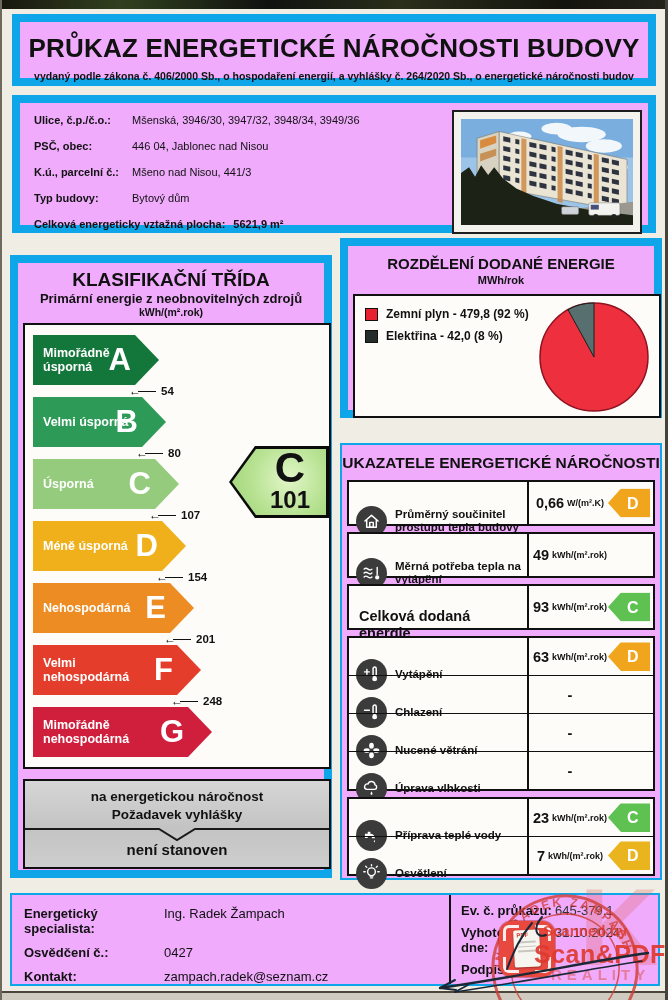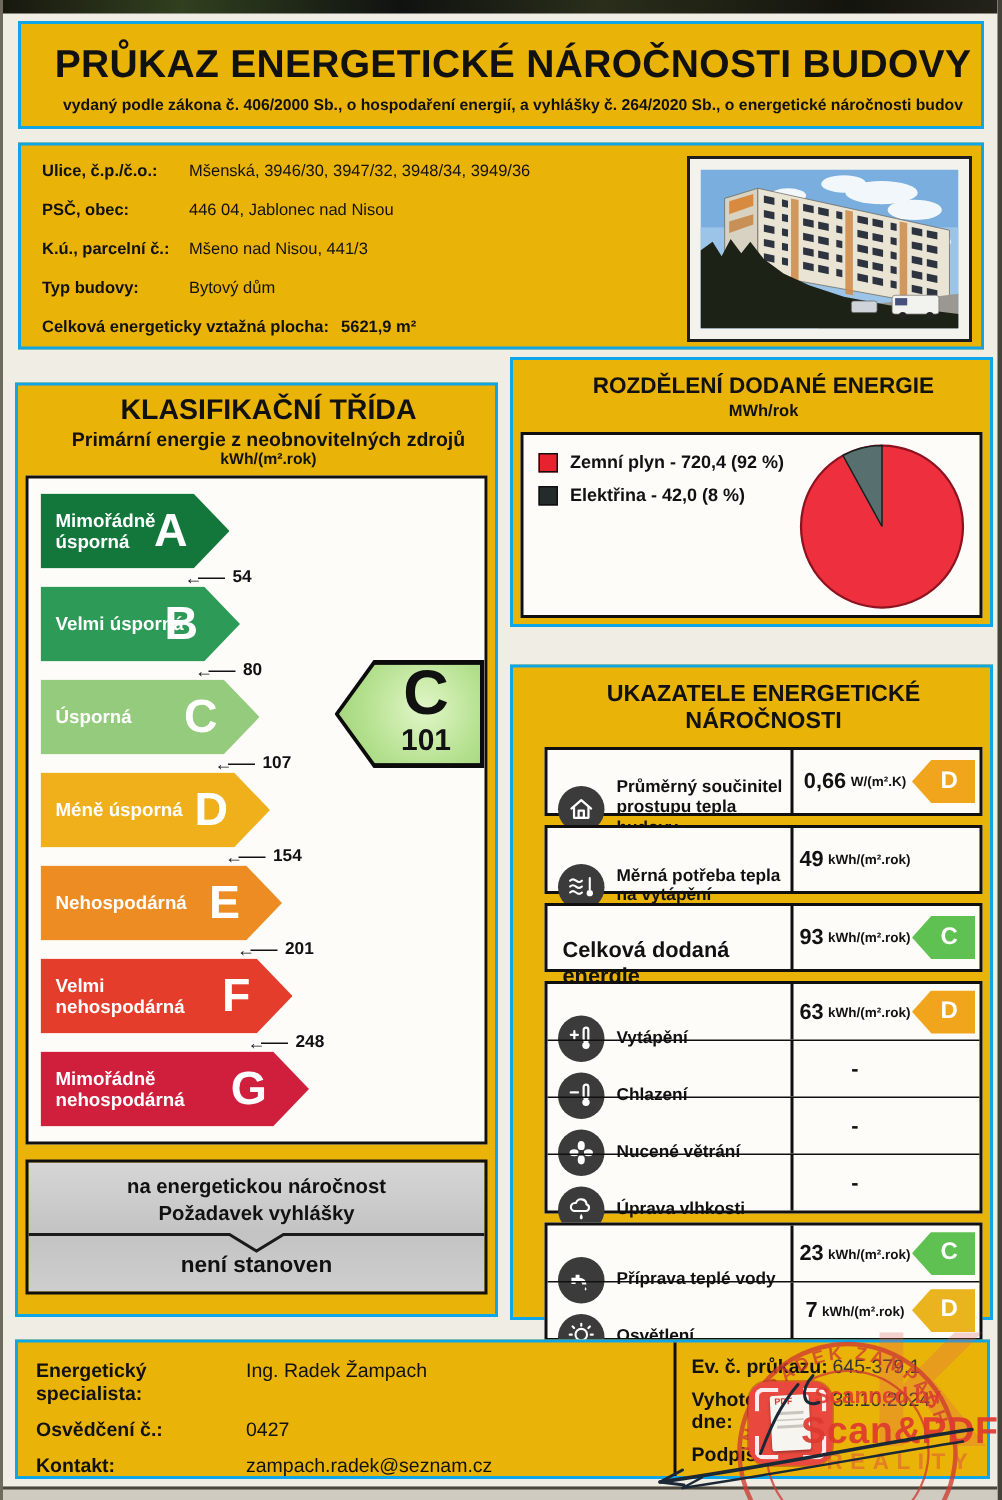--- a/index.html
+++ b/index.html
@@ -2,21 +2,21 @@
 <html><head>
 <meta charset="utf-8">
 <style>
   html,body{margin:0;padding:0;background:#b8b4aa;}
   .page{position:relative;width:668px;height:1000px;margin:0 auto;background:#efede4;
         font-family:"Liberation Sans",sans-serif;color:#111;overflow:hidden;
         border-left:2px solid #6e6a5e;border-right:3px solid #45423a;box-sizing:border-box;}
   .scan-top{position:absolute;top:0;left:0;right:0;height:9px;
         background:linear-gradient(90deg,#18180f,#31401f 18%,#101210 40%,#2a2e1a 60%,#14140e 85%,#23231a);}
   .scan-bottom{position:absolute;left:0;right:0;bottom:0;height:7px;background:#cfcbc0;border-top:2px solid #4a463c;}
-  .box{position:absolute;background:#eab308;border:2px solid #0ea5e9;box-sizing:border-box;padding-left:16px;}
+  .box{position:absolute;background:#f0abfc;border:8px solid #0ea5e9;box-sizing:border-box;}
 
   
   .header-box{left:10px;top:14px;width:644px;height:72px;text-align:center;}
   .doc-title{margin-top:11px;font-size:26px;font-weight:bold;letter-spacing:.2px;}
   .doc-subtitle{margin-top:6px;font-size:10.5px;font-weight:bold;}
 
   
   .info-box{left:10px;top:95px;width:644px;height:138px;}
   .info-rows{position:absolute;left:14px;top:11px;width:438px;}
   .info-row{display:flex;margin-bottom:14px;font-size:11px;align-items:baseline;}
@@ -42,21 +42,21 @@
   .tick .ar{font-size:12px;margin-right:-3px;line-height:1;}
   .tick .ln{display:inline-block;height:0;border-top:1.5px solid #111;width:18px;margin-right:5px;}
   .t0{margin-left:96px}.t1{margin-left:103px}.t2{margin-left:116px}
   .t3{margin-left:123px}.t4{margin-left:131px}.t5{margin-left:138px}
   .rating{position:absolute;left:204px;top:121px;width:100px;height:72px;}
   .rating .outer{position:absolute;inset:0;background:#0b0b0b;clip-path:polygon(0 50%,26px 0,100% 0,100% 100%,26px 100%);}
   .rating .inner{position:absolute;inset:3px;background:radial-gradient(circle at 60% 45%,#e2f6c8 0%,#b7e292 55%,#9ed173 100%);
                  clip-path:polygon(0 50%,24px 0,100% 0,100% 100%,24px 100%);}
   .rating .txt{position:absolute;left:28px;top:1px;width:66px;text-align:center;}
   .rating .ltr{font-size:42px;font-weight:bold;line-height:42px;}
-  .rating .num{font-size:20px;font-weight:bold;line-height:22px;}
+  .rating .num{font-size:24px;font-weight:bold;line-height:22px;}
   .req-box{position:absolute;left:5px;top:516px;width:308px;height:90px;border:2px solid #101010;
            background:linear-gradient(180deg,#d6d6d6,#c3c3c3 55%,#cecece);box-sizing:border-box;}
   .req-title{font-size:13.5px;font-weight:bold;text-align:center;line-height:1.3;margin-top:7px;}
   .req-notch{position:absolute;left:0;top:46px;width:100%;height:15px;}
   .req-value{position:absolute;bottom:9px;width:100%;text-align:center;font-size:15px;font-weight:bold;}
 
   
   .dist-panel{left:338px;top:238px;width:322px;height:180px;}
   .dist-title{font-size:15px;font-weight:bold;text-align:center;margin-top:9px;}
   .dist-unit{font-size:11px;font-weight:bold;text-align:center;margin-top:2px;}
@@ -325,21 +325,21 @@
     </div>
   </div>
 
   <div class="box dist-panel">
     <div class="dist-title">ROZDĚLENÍ DODANÉ ENERGIE</div>
     <div class="dist-unit">MWh/rok</div>
     <div class="dist-inner">
       <div class="legend">
         <div class="leg-row">
           <span class="leg-sq" style="background-color: rgb(232, 34, 47);"></span>
-          <span>Zemní plyn - 720,4 (92 %)</span>
+          <span>Zemní plyn - 479,8 (92 %)</span>
         </div>
         <div class="leg-row">
           <span class="leg-sq" style="background-color: rgb(36, 43, 43);"></span>
           <span>Elektřina - 42,0 (8 %)</span>
         </div>
       </div>
       <svg id="pie" width="114" height="114" viewBox="0 0 114 114">
           <circle cx="57" cy="57" r="54" fill="#ee2f3d" stroke="#8e1220" stroke-width="1.5"></circle>
           <path d="M 57 57 L 57.00 3.00 A 54 54 0 0 0 30.99 9.68 Z" fill="#57706f" stroke="#15211f" stroke-width="1"></path>
         </svg>

